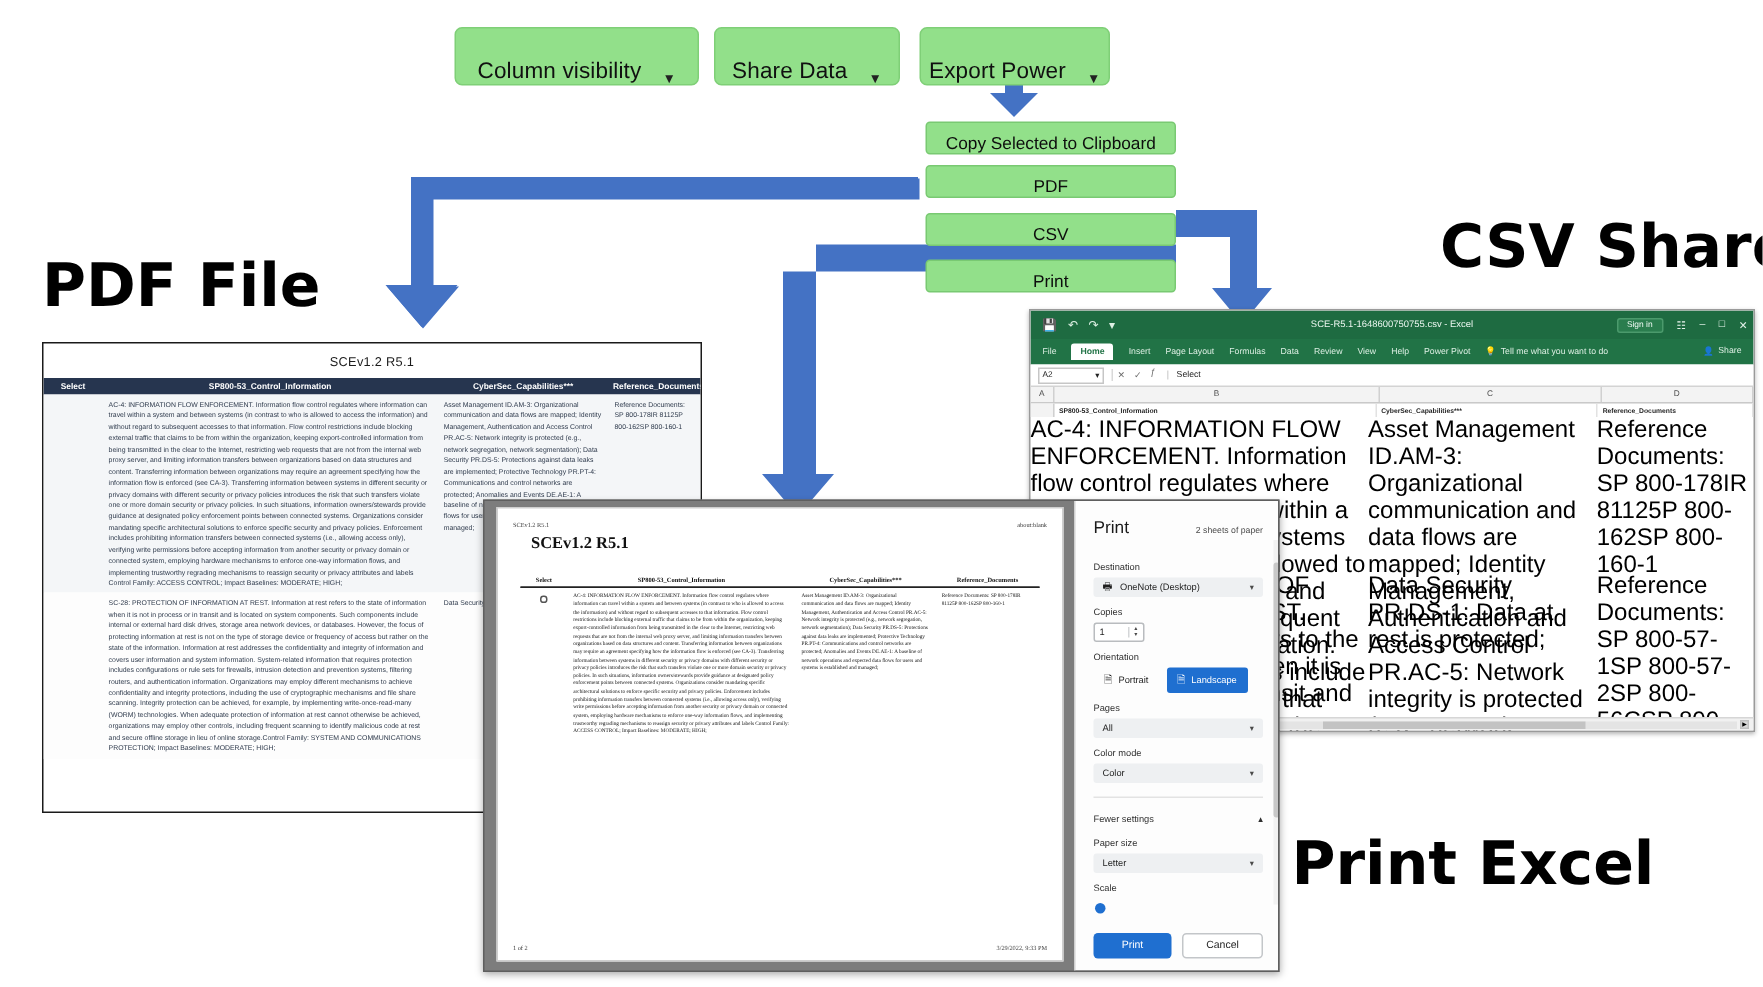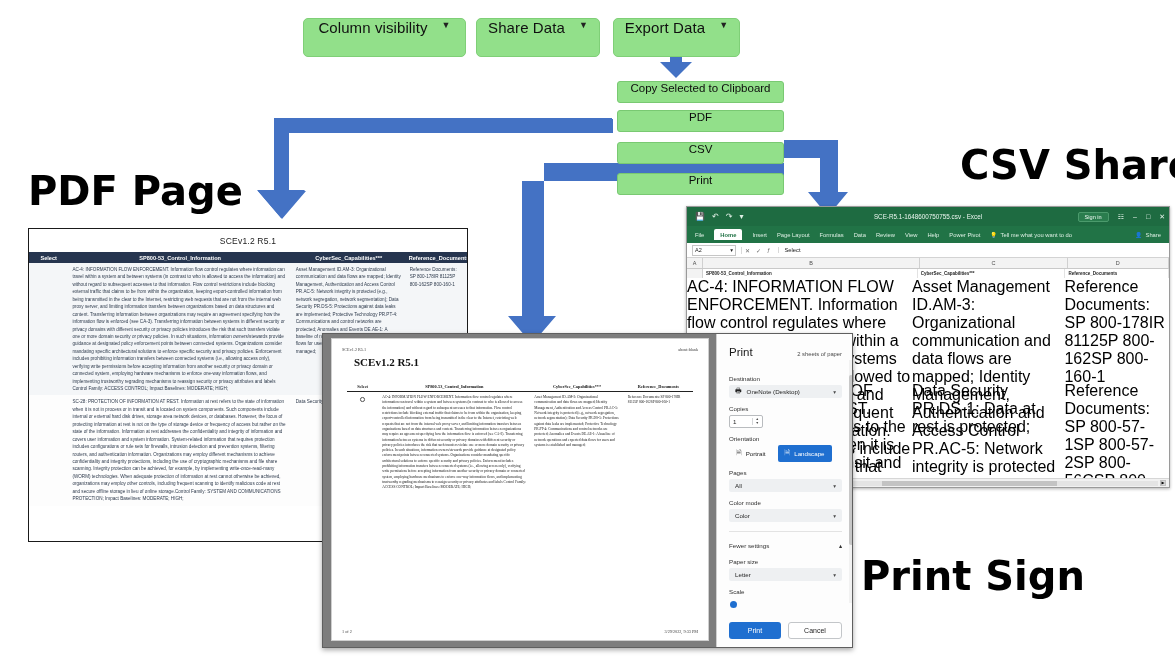--- a/index.html
+++ b/index.html
@@ -6,29 +6,29 @@
   html, body { margin:0; padding:0; }
   body {
     width:1175px; height:658px; position:relative;
     background:#ffffff; overflow:hidden;
     font-family:"Liberation Sans", sans-serif;
   }
 
   
   .tb-btn{
     position:absolute; background:#92e08a; border:1px solid #7fcf77;
-    border-radius:5px; display:flex; align-items:flex-start; justify-content:center;
+    border-radius:5px; display:flex; align-items:flex-end; justify-content:center;
     gap:14px; font-size:15px; color:#101010; letter-spacing:.1px;
   }
   .tb-btn .caret{ font-size:9px; color:#222; transform:translateY(1px); }
 
   
   .menu-item{
     position:absolute; background:#92e08a; border:1px solid #79c972;
-    border-radius:3px; display:flex; align-items:flex-start; justify-content:center;
+    border-radius:3px; display:flex; align-items:flex-end; justify-content:center;
     font-size:11.5px; color:#0d0d0d;
   }
 
   
   .arrow-svg{ position:absolute; left:0; top:0; pointer-events:none; }
 
   
   .big-label{
     position:absolute; font-weight:bold; color:#000;
     font-family:"DejaVu Sans", sans-serif; white-space:nowrap;
@@ -272,40 +272,40 @@
   <span>Column visibility</span>
   <span class="caret">▼</span>
 </div>
 
 <div class="tb-btn" style="left:476px; top:18px; width:124px; height:39px;">
   <span>Share Data</span>
   <span class="caret">▼</span>
 </div>
 
 <div class="tb-btn" style="left:613px; top:18px; width:127px; height:39px;">
-  <span>Export Data</span>
+  <span>Export Power</span>
   <span class="caret">▼</span>
 </div>
 
 <div class="menu-item" style="left:617px; top:81px; width:167px; height:22px;">
   <span>Copy Selected to Clipboard</span>
 </div>
 <div class="menu-item" style="left:617px; top:110px; width:167px; height:22px;">
   <span>PDF</span>
 </div>
 <div class="menu-item" style="left:617px; top:142px; width:167px; height:22px;">
   <span>CSV</span>
 </div>
 <div class="menu-item" style="left:617px; top:173px; width:167px; height:22px;">
   <span>Print</span>
 </div>
 
-<div class="big-label" style="left:28px; top:168px; font-size:40px;">PDF Page</div>
+<div class="big-label" style="left:28px; top:168px; font-size:40px;">PDF File</div>
 <div class="big-label" style="left:960px; top:142px; font-size:40px;">CSV Share</div>
-<div class="big-label" style="left:861px; top:553px; font-size:40px;">Print Sign</div>
+<div class="big-label" style="left:861px; top:553px; font-size:40px;">Print Excel</div>
 
 <div id="pdf-doc">
   <div class="doc-title">SCEv1.2 R5.1</div>
   <table>
     <thead>
       <tr>
         <th class="col-sel">Select</th>
         <th class="col-ctrl">SP800-53_Control_Information</th>
         <th class="col-cap">CyberSec_Capabilities***</th>
         <th class="col-ref">Reference_Documents</th>

